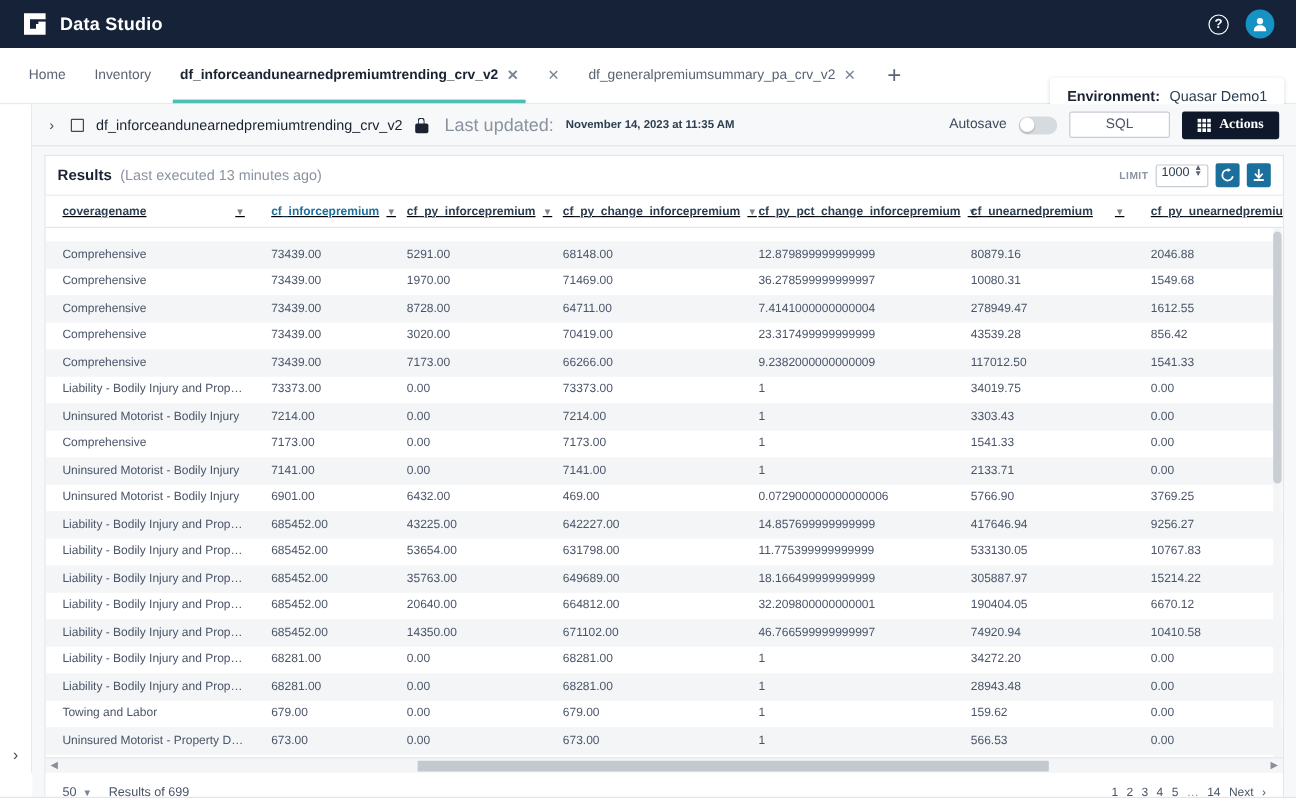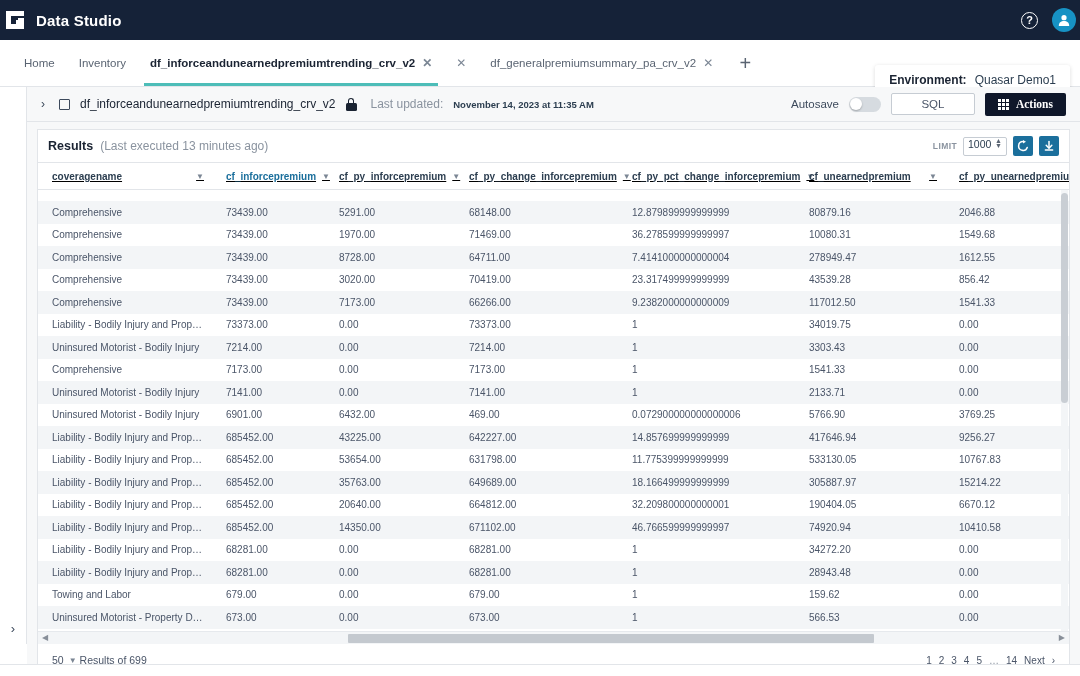--- a/index.html
+++ b/index.html
@@ -8,21 +8,21 @@
     font-family: "Liberation Sans", sans-serif;
     background: #ffffff;
     overflow: hidden;
   }
   #app { position: relative; width: 1080px; height: 676px; background:#fff; }
 
   
   .topbar {
     height: 40px; background: #152238;
     display: flex; align-items: center;
-    padding: 0 4px;
+    padding: 0 18px;
   }
   .logo-mark {
     width: 22px; height: 22px; position: relative; flex: none; margin-right: 10px;
   }
   .app-title {
     color: #ffffff; font-size: 15px; font-weight: 600; letter-spacing: .2px;
   }
   .topbar-right { margin-left: auto; display: flex; align-items: center; gap: 14px; }
   .help-icon {
     width: 17px; height: 17px; border-radius: 50%;
@@ -94,21 +94,21 @@
     width: 11px; height: 11px; border: 1.6px solid #3d4a5c; border-radius: 1px;
   }
   .crumb-name { font-size: 12px; color: #1a2332; }
   .lock-icon { width: 11px; height: 13px; position: relative; }
   .lock-body { position:absolute; bottom:0; left:0; width:11px; height:8px; background:#1a2332; border-radius:1.5px; }
   .lock-shackle {
     position:absolute; top:0; left:2.5px; width:6px; height:6px;
     border:1.8px solid #1a2332; border-bottom:none;
     border-radius: 3px 3px 0 0;
   }
-  .upd-label { font-size: 12px; color: #8a939f; margin-left: 4px; }
+  .upd-label { font-size: 15px; color: #8a939f; margin-left: 4px; }
   .upd-value { font-size: 9.5px; color: #2c3e50; font-weight: 700; }
   .crumb-right { margin-left: auto; display: flex; align-items: center; gap: 10px; }
   .autosave-label { font-size: 11.5px; color: #3d4a5c; }
   .toggle {
     width: 32px; height: 15px; border-radius: 8px; background: #d6dbe0;
     position: relative; cursor: pointer;
   }
   .toggle .knob {
     position: absolute; left: 1.5px; top: 1.5px; width: 12px; height: 12px;
     border-radius: 50%; background: #ffffff; box-shadow: 0 1px 2px rgba(0,0,0,.25);
@@ -205,21 +205,21 @@
 
   
   .footer {
     height: 32px; display: flex; align-items: center; padding: 0 14px; flex: none;
     background: #ffffff;
   }
   .page-size {
     display: flex; align-items: center; gap: 5px; font-size: 10.5px; color: #4a5568; cursor: pointer;
   }
   .page-size .caret { font-size: 8px; color: #7b8694; }
-  .results-of { font-size: 10.5px; color: #4a5568; margin-left: 3px; }
+  .results-of { font-size: 10.5px; color: #4a5568; margin-left: 14px; }
   .pager { margin-left: auto; display: flex; align-items: center; gap: 7px; font-size: 10px; color: #4a5568; }
   .pager span { cursor: pointer; }
   .pager .ell { cursor: default; color: #8a939f; }
 
   .bottom-strip {
     position: absolute; left: 0; right: 0; bottom: 0; height: 12px; background: #ffffff;
     border-top: 1px solid #e2e5e9;
   }
 </style>
 </head>

